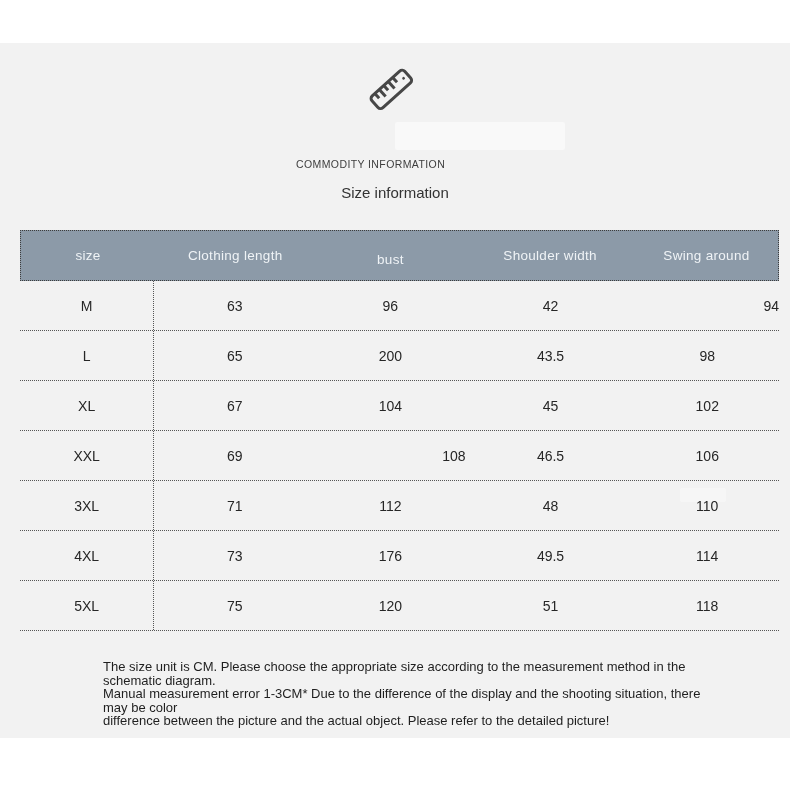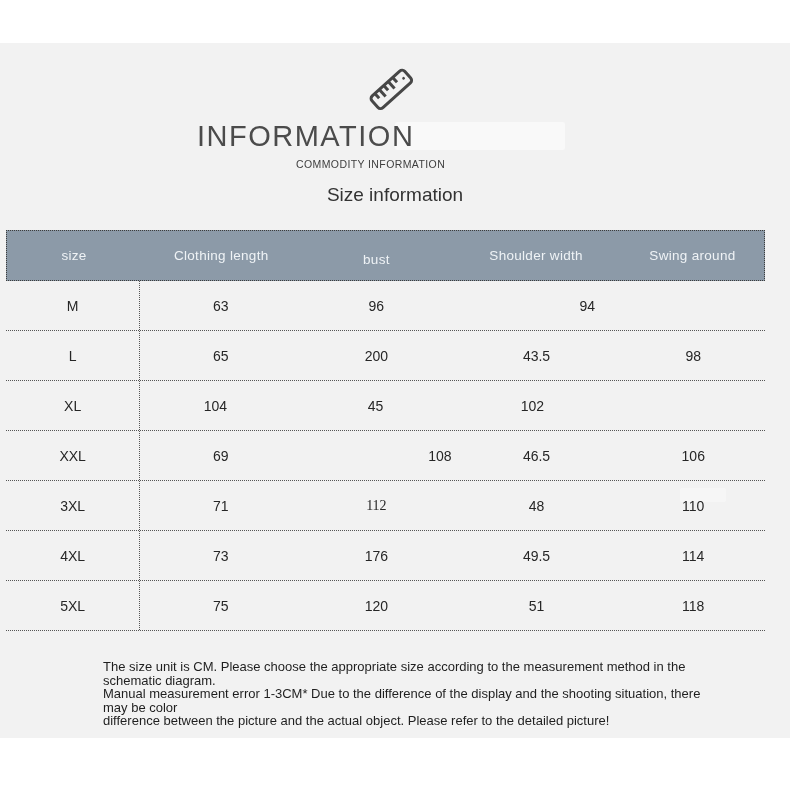--- a/index.html
+++ b/index.html
@@ -54,26 +54,26 @@
     font-weight: 500;
     letter-spacing: 0.4px;
     color: #3e3e3e;
   }
   .section-title {
     position: absolute;
     left: 0;
     top: 184px;
     width: 790px;
     text-align: center;
-    font-size: 19px;
+    font-size: 15px;
     color: #333333;
   }
   .size-table {
     position: absolute;
-    left: 6px;
+    left: 20px;
     top: 230px;
     width: 759px;
   }
   .t-header {
     display: flex;
     align-items: center;
     height: 51px;
     background: #8c9aa8;
     border: 1px dotted #3c3c3c;
     box-sizing: border-box;
@@ -132,62 +132,63 @@
         <line x1="16" y1="21.5" x2="16" y2="28"></line>
         <line x1="22" y1="21.5" x2="22" y2="31"></line>
         <line x1="28" y1="21.5" x2="28" y2="28"></line>
         <line x1="34" y1="21.5" x2="34" y2="31"></line>
         <line x1="40" y1="21.5" x2="40" y2="28"></line>
         <circle cx="47.5" cy="29.5" r="1.4" fill="#474747" stroke="none"></circle>
       </g>
     </svg>
   </div>
 
-  <div class="main-title">INFORMATION</div>
   <div class="sub-title">COMMODITY INFORMATION</div>
   <div class="section-title">Size information</div>
 
   <div class="size-table">
       <div class="t-header">
         <div class="cell c0" style="width: 17.7%;">size</div>
         <div class="cell c1" style="width: 21.2%;">Clothing length</div>
         <div class="cell c2" style="width: 19.8%;">bust</div>
         <div class="cell c3" style="width: 22.4%;">Shoulder width</div>
         <div class="cell c4" style="width: 18.9%;">Swing around</div>
       </div>
       <div class="t-row">
         <div class="cell c0" style="width: 17.7%;">M</div>
         <div class="cell c1" style="width: 21.2%;">63</div>
         <div class="cell c2" style="width: 19.8%;">96</div>
+        <div class="cell c3" style="width: 22.4%;">42</div>
         <div class="cell c4" style="width: 18.9%; text-align: right;">94</div>
       </div>
       <div class="t-row">
         <div class="cell c0" style="width: 17.7%;">L</div>
         <div class="cell c1" style="width: 21.2%;">65</div>
         <div class="cell c2" style="width: 19.8%;">200</div>
         <div class="cell c3" style="width: 22.4%;">43.5</div>
         <div class="cell c4" style="width: 18.9%;">98</div>
       </div>
       <div class="t-row">
         <div class="cell c0" style="width: 17.7%;">XL</div>
+        <div class="cell c1" style="width: 21.2%;">67</div>
         <div class="cell c2" style="width: 19.8%;">104</div>
         <div class="cell c3" style="width: 22.4%;">45</div>
         <div class="cell c4" style="width: 18.9%;">102</div>
       </div>
       <div class="t-row">
         <div class="cell c0" style="width: 17.7%;">XXL</div>
         <div class="cell c1" style="width: 21.2%; text-align: center;">69</div>
         <div class="cell c2" style="width: 19.8%; text-align: right;">108</div>
         <div class="cell c3" style="width: 22.4%;">46.5</div>
         <div class="cell c4" style="width: 18.9%;">106</div>
       </div>
       <div class="t-row">
         <div class="cell c0" style="width: 17.7%;">3XL</div>
         <div class="cell c1" style="width: 21.2%;">71</div>
-        <div class="cell c2" style="width: 19.8%; font-family: Liberation Serif, serif;">112</div>
+        <div class="cell c2" style="width: 19.8%;">112</div>
         <div class="cell c3" style="width: 22.4%;">48</div>
         <div class="cell c4" style="width: 18.9%;">110</div>
       </div>
       <div class="t-row">
         <div class="cell c0" style="width: 17.7%;">4XL</div>
         <div class="cell c1" style="width: 21.2%;">73</div>
         <div class="cell c2" style="width: 19.8%;">176</div>
         <div class="cell c3" style="width: 22.4%;">49.5</div>
         <div class="cell c4" style="width: 18.9%;">114</div>
       </div>

